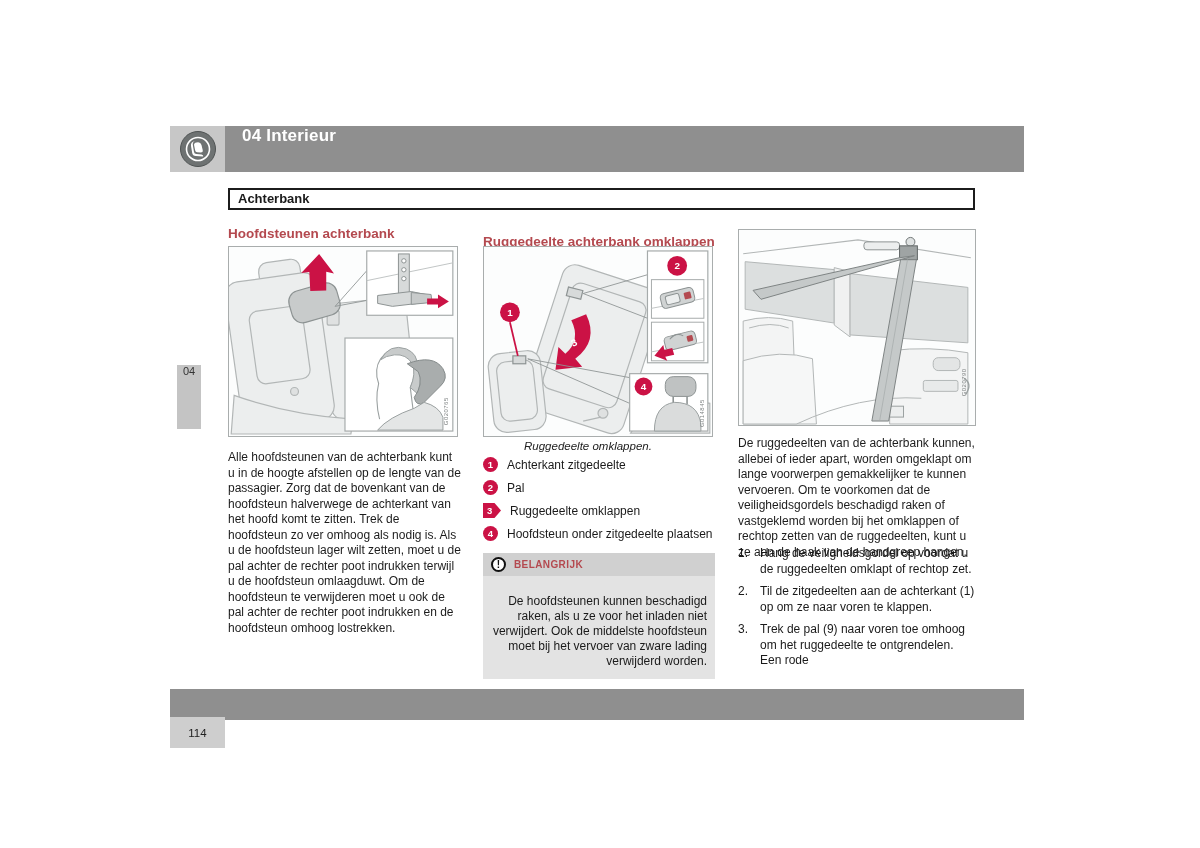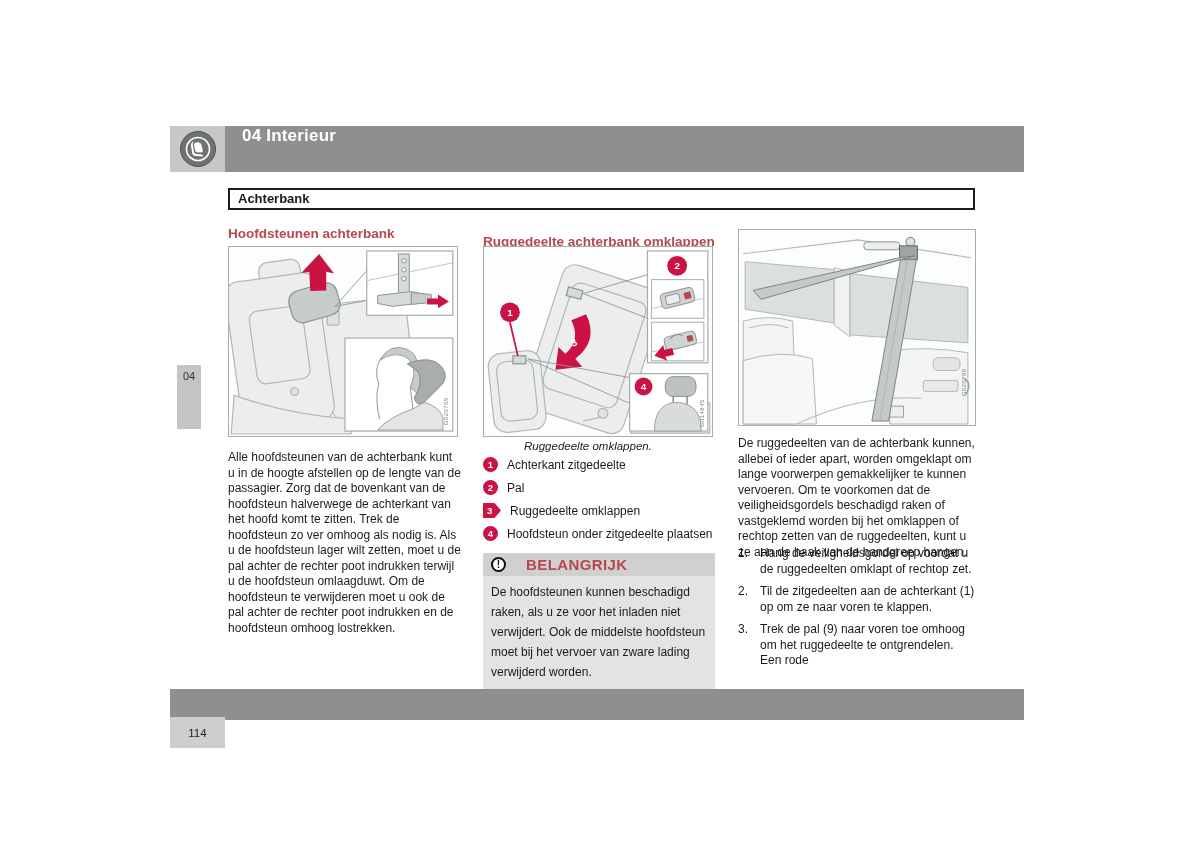--- a/index.html
+++ b/index.html
@@ -13,21 +13,21 @@
                     display:flex; align-items:center; justify-content:center; }
   .chapter-circle { width:36px; height:36px; border-radius:50%; background:#6e7272; border:1px solid #4f5353;
                     display:flex; align-items:center; justify-content:center; }
   .chapter-title { margin-left:72px; color:#ffffff; font-size:17px; font-weight:bold; letter-spacing:.2px; }
 
   .footer-bar { left:170px; top:689px; width:854px; height:31px; background:#8f8f8f; }
   .footer-square { position:absolute; left:0; top:0; width:55px; height:31px; background:#cecece;
                    display:flex; align-items:center; justify-content:center; font-size:11.5px; color:#222;margin-top:28px; }
 
   .side-tab { left:177px; top:365px; width:24px; height:64px; background:#c4c4c4;
-              font-size:11px; color:#333; text-align:center; padding-top:5px; }
+              font-size:11px; color:#333; text-align:center; }
 
   .section-box { left:228px; top:188px; width:747px; height:22px; border:2px solid #1c1c1c;
                  font-size:13px; font-weight:bold; line-height:18px; padding-left:8px; background:#fff; }
 
   
   .col-heading { font-size:13.5px; font-weight:bold; color:#b4494f; }
   .h1 { left:228px; top:226px; width:232px; }
   .h2 { left:483px; top:226px; width:240px;margin-top:8px; }
 
   .figure { background:#fcfdfd; border:1px solid #a9adad; }
@@ -50,22 +50,22 @@
   .badge.arrow { width:18px; min-width:18px; border-radius:0;
                  clip-path:polygon(0 0, 64% 0, 100% 50%, 64% 100%, 0 100%);
                  justify-content:flex-start; padding-left:4px; }
 
   
   .important-box { left:483px; top:553px; width:232px; background:#e3e3e3; }
   .important-head { height:23px; background:#d0d0d0; display:flex; align-items:center; gap:8px; padding-left:8px; }
   .important-icon { width:15px; height:15px; border-radius:50%; background:#fff; border:2px solid #111;
                     display:flex; align-items:center; justify-content:center;
                     font-size:10px; font-weight:bold; color:#111; line-height:1; }
-  .important-title { font-size:15px; font-weight:bold; color:#b4494f; letter-spacing:.4px;margin-left:12px; }
-  .important-body { padding:6px 8px 10px 8px; font-size:12px; line-height:20px; }
+  .important-title { font-size:10px; font-weight:bold; color:#b4494f; letter-spacing:.4px; }
+  .important-body { padding:18px 8px 10px 8px; font-size:12px; line-height:15px;text-align:right; }
 
   
   .steps { left:738px; top:546px; width:240px; display:flex; flex-direction:column; gap:7px; }
   .step { display:flex; font-size:12px; line-height:15.5px; }
   .step-num { min-width:22px; }
 
   .fig-id { font-size:6px; fill:#7d8181; letter-spacing:.5px; }
   svg text.badge-t { fill:#fff; font-weight:bold; font-size:10px; font-family:"Liberation Sans",sans-serif; }
 </style>
 </head>

